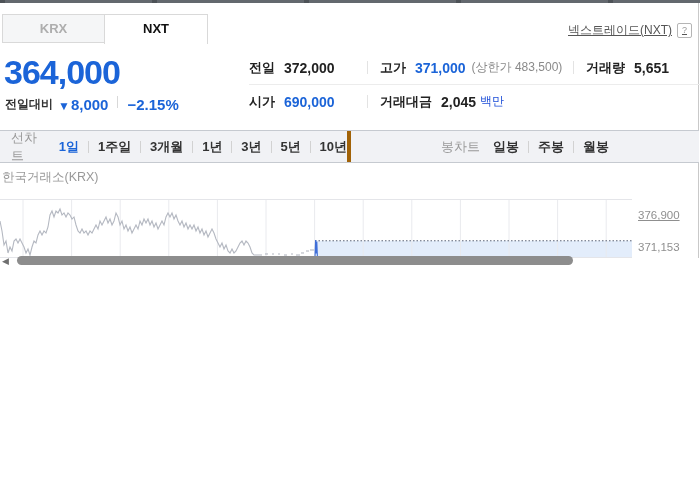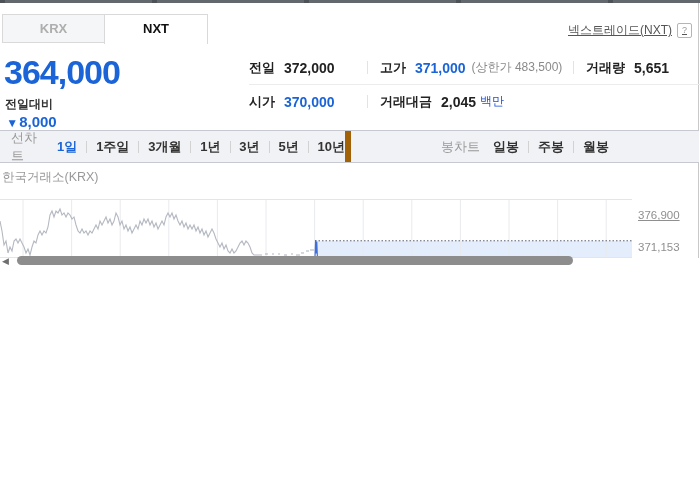--- a/index.html
+++ b/index.html
@@ -12,21 +12,21 @@
   
   .tab{position:absolute;box-sizing:border-box;text-align:center;font-size:13px;font-weight:bold;cursor:pointer;}
   .tab-krx{left:2px;top:11px;width:103px;height:29px;line-height:27px;background:#f5f6f7;border:1px solid #d9d9d9;color:#aeaeae;}
   .tab-nxt{left:104px;top:11px;width:104px;height:30px;line-height:27px;background:#fff;border:1px solid #d9d9d9;border-bottom:none;color:#111;z-index:2;}
   .exchange-note{position:absolute;right:6px;top:19px;font-size:12px;color:#555;display:flex;align-items:center;text-decoration:underline;}
   .help{display:inline-block;width:13px;height:13px;line-height:12px;margin-left:5px;border:1px solid #b5b5b5;border-radius:2px;
     font-size:9px;color:#999;text-align:center;background:#fff;cursor:pointer;}
 
   
   .price{position:absolute;left:4px;top:50px;font-size:34px;font-weight:800;letter-spacing:-1px;color:#1b64d8;}
-  .change-line{position:absolute;left:5px;top:93px;display:flex;align-items:center;font-size:13px;color:#333;flex-direction:column;}
+  .change-line{position:absolute;left:5px;top:93px;display:flex;font-size:13px;color:#333;}
   .chg-label{font-size:12px;color:#333;margin-right:5px;font-weight:bold;}
   .chg-val{color:#1b64d8;font-weight:800;font-size:15px;}
   .chg-val .arrow{font-size:12px;margin-right:1px;}
   .pipe{width:1px;height:12px;background:#d8d8d8;margin:0 9px;}
   .chg-pct{color:#1b64d8;font-weight:800;font-size:15px;}
 
   
   .stats{position:absolute;left:225px;top:48px;width:473px;margin-left:24px;}
   .stats-row{display:flex;align-items:center;height:33px;}
   .stats-div{height:1px;background:#ececec;width:473px;}
@@ -37,21 +37,21 @@
   .vbar{width:1px;height:13px;background:#e3e3e3;margin-right:12px;}
   .s-label{font-size:13px;font-weight:bold;color:#222;margin-right:9px;white-space:nowrap;}
   .s-value{font-size:14px;font-weight:bold;color:#222;white-space:nowrap;text-align:center;}
   .s-value.blue{color:#1b64d8;}
   .s-extra{font-size:12px;color:#8a8a8a;margin-left:6px;white-space:nowrap;}
   .s-unit{font-size:12px;color:#1d4ed8;margin-left:4px;}
 
   
   .toolbar{position:absolute;left:0;top:127px;width:699px;height:33px;box-sizing:border-box;background:#f1f2f5;
     border-top:1px solid #c6cad0;border-bottom:1px solid #c6cad0;display:flex;}
-  .tb-left{width:351px;box-sizing:border-box;border-right:6px solid #a16207;display:flex;align-items:center;justify-content:center;padding-left:11px;}
+  .tb-left{width:351px;box-sizing:border-box;border-right:4px solid #a16207;display:flex;align-items:center;justify-content:center;padding-left:11px;}
   .tb-right{flex:1;display:flex;align-items:center;justify-content:center;}
   .tb-group-label{font-size:13px;color:#999;margin-right:13px;}
   .tb-item{font-size:13px;font-weight:bold;color:#333;cursor:pointer;white-space:nowrap;}
   .tb-item.sel{color:#1b64d8;text-align:right;}
   .tsep{width:1px;height:12px;background:#d2d2d2;margin:0 9px;}
 
   
   .source-label{position:absolute;left:2px;top:166px;font-size:12.5px;color:#999;}
   .plot{position:absolute;left:0;top:196px;width:632px;height:59px;cursor:crosshair;}
   .plot svg{display:block;overflow:visible;}
@@ -100,21 +100,21 @@
         <div class="cell c3">
           <i class="vbar"></i>
           <span class="s-label">거래량</span>
           <span class="s-value">5,651</span>
         </div>
       </div>
       <div class="stats-div"></div>
       <div class="stats-row">
         <div class="cell c1">
           <span class="s-label">시가</span>
-          <span class="s-value blue">370,000</span>
+          <span class="s-value blue">690,000</span>
         </div>
         <div class="cell c3">
           <i class="vbar"></i>
           <span class="s-label">거래대금</span>
           <span class="s-value">2,045</span>
           <span class="s-unit">백만</span>
         </div>
       </div>
     </div>
 

